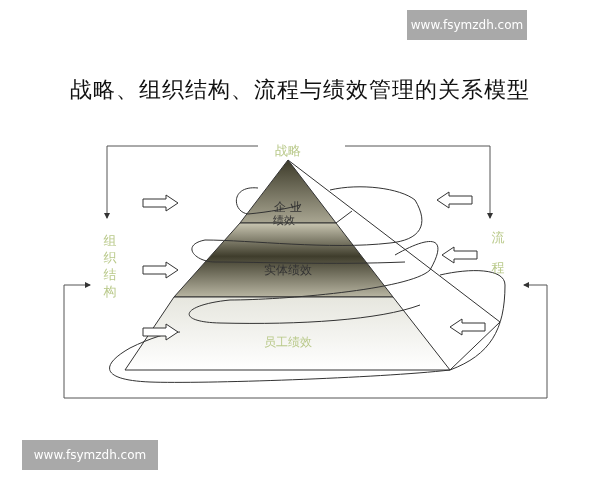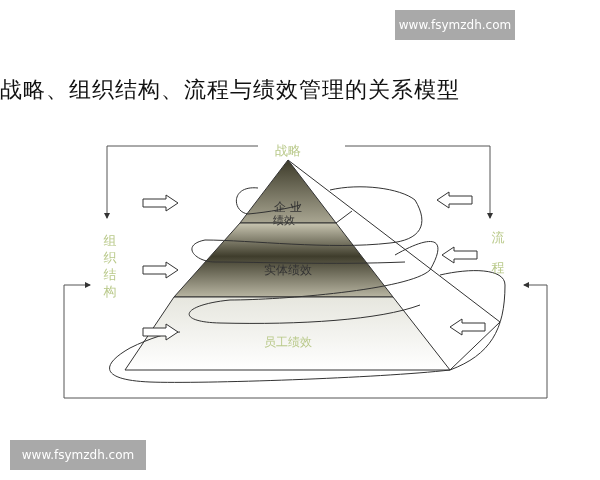--- a/index.html
+++ b/index.html
@@ -1,20 +1,20 @@
 <!DOCTYPE html>
 <html><head>
 <meta charset="utf-8">
 <style>
   html, body { margin:0; padding:0; background:#ffffff; }
   body { width:600px; height:480px; position:relative; overflow:hidden; font-family:"DejaVu Serif", serif; }
-  .wm { position:absolute; background:#a9a9a9; color:#ffffff; font-family:"DejaVu Sans", sans-serif; font-size:12px; display:flex; align-items:center; justify-content:center; }
+  .wm { position:absolute; background:#a9a9a9; color:#ffffff; font-family:"DejaVu Sans", sans-serif; font-size:12px; display:flex; align-items:center; justify-content:center;margin-left:12px; }
   .wm-top { left:395px; top:10px; width:120px; height:30px; }
   .wm-bottom { left:10px; top:440px; width:136px; height:30px; }
-  .title { position:absolute; left:0; top:75px; width:600px; font-size:22px; color:#111; letter-spacing:1px; }
+  .title { position:absolute; left:0; top:75px; width:600px; text-align:center; font-size:22px; color:#111; letter-spacing:1px; }
   svg { position:absolute; left:0; top:0; }
   .lbl-green { fill:#b9c98a; font-family:"DejaVu Serif", serif; }
   .lbl-dark { fill:#333; font-family:"DejaVu Serif", serif; }
 </style>
 </head>
 <body>
 
 <div class="wm wm-top">www.fsymzdh.com</div>
 <div class="title">战略、组织结构、流程与绩效管理的关系模型</div>
 

